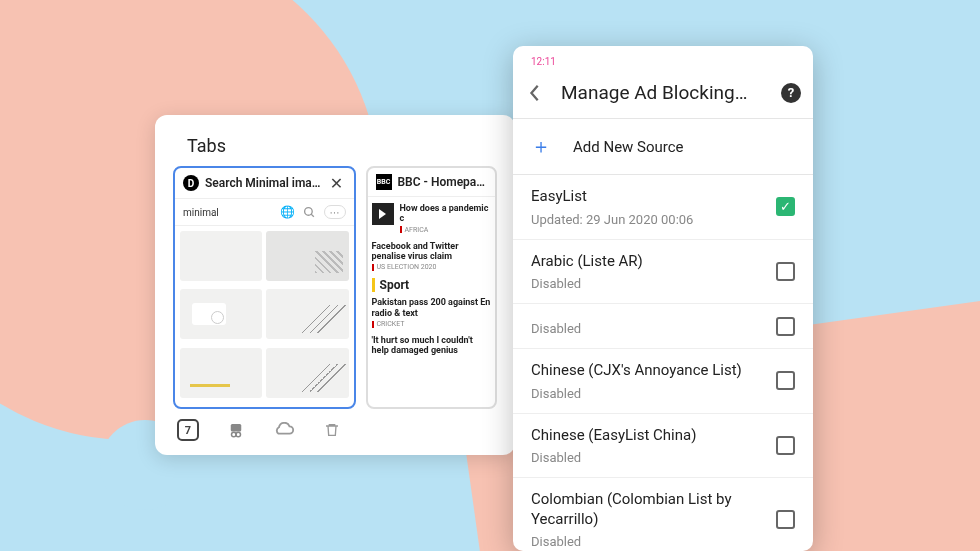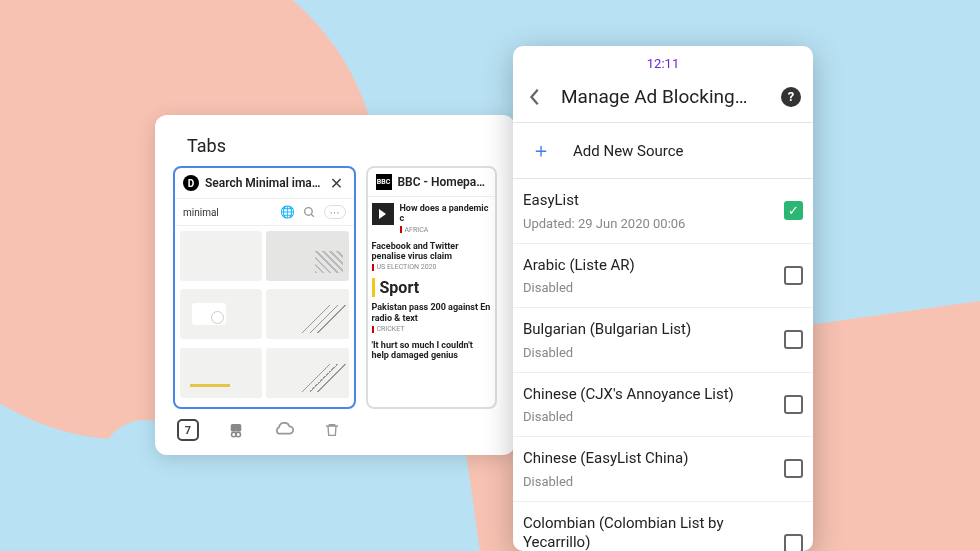--- a/index.html
+++ b/index.html
@@ -30,35 +30,35 @@
 .tab-gcell.yellow::after{content:'';position:absolute;left:10px;top:36px;width:40px;height:3px;background:#e6c64a}
 .tab-gcell.wire::after{content:'';position:absolute;right:2px;bottom:6px;width:48px;height:28px;background:linear-gradient(135deg,transparent 40%,#999 40%,#999 42%,transparent 42%,transparent 50%,#999 50%,#999 52%,transparent 52%,transparent 60%,#999 60%,#999 62%,transparent 62%)}
 .tab-body2{flex:1;padding:6px 4px;font-size:10px;overflow:hidden}
 .news-item{margin-bottom:7px}
 .news-row{display:flex;gap:6px;align-items:flex-start}
 .news-thumb{width:22px;height:22px;background:#222;flex-shrink:0;position:relative}
 .news-thumb::after{content:'';position:absolute;left:7px;top:6px;border-left:7px solid #fff;border-top:5px solid transparent;border-bottom:5px solid transparent}
 .news-h{font-weight:700;font-size:9px;color:#222;line-height:1.15}
 .news-cat{font-size:7px;color:#888;margin-top:2px}
 .news-cat::before{content:'';display:inline-block;width:2px;height:7px;background:#c00;margin-right:3px;vertical-align:middle}
-.news-sport{font-weight:700;font-size:16px;color:#222;border-left:3px solid #f5c518;padding-left:5px;margin:7px 0 5px}
+.news-sport{font-weight:700;font-size:12px;color:#222;border-left:3px solid #f5c518;padding-left:5px;margin:7px 0 5px}
 .tabs-bottom{display:flex;gap:26px;padding:10px 4px 0;align-items:center}
 .bticon{width:22px;height:22px;display:flex;align-items:center;justify-content:center;color:#555}
 .tab-count-box{border:2px solid #444;border-radius:5px;width:22px;height:22px;display:flex;align-items:center;justify-content:center;font-size:11px;font-weight:700;color:#444}
 .phone{position:absolute;left:513px;top:46px;width:300px;height:505px;background:#fff;border-radius:10px;box-shadow:0 6px 30px rgba(0,0,0,0.25);display:flex;flex-direction:column;overflow:hidden}
-.status-bar{display:flex;justify-content:center;padding:10px 18px 4px;font-size:13px;color:#6d28d9}
+.status-bar{display:flex;justify-content:flex-start;padding:10px 18px 4px;font-size:10px;color:#ec4899}
 .app-bar{display:flex;align-items:center;padding:10px 12px 14px;gap:16px}
 .back-btn{width:20px;height:20px;display:flex;align-items:center;justify-content:center;color:#555;font-size:18px}
 .app-title{flex:1;font-size:19px;color:#222;white-space:nowrap;overflow:hidden}
 .help-btn{width:20px;height:20px;border-radius:50%;background:#333;color:#fff;display:flex;align-items:center;justify-content:center;font-size:13px;font-weight:700}
 .add-row{display:flex;align-items:center;padding:14px 18px;gap:22px;border-top:1px solid #e5e5e5;border-bottom:1px solid #e5e5e5}
 .plus-icon{color:#3b7de8;font-size:20px;font-weight:300}
 .add-text{font-size:15px;color:#222}
 .list{flex:1;overflow:hidden}
-.list-item{display:flex;align-items:center;padding:12px 10px;border-bottom:1px solid #eee;gap:12px}
+.list-item{display:flex;align-items:center;padding:12px 18px;border-bottom:1px solid #eee;gap:12px}
 .list-text{flex:1}
 .list-title{font-size:15px;color:#222;line-height:1.3}
 .list-sub{font-size:13px;color:#888;margin-top:5px}
 .checkbox{width:19px;height:19px;border:2px solid #666;border-radius:3px;flex-shrink:0}
 .checkbox.checked{background:#2bb673;border-color:#2bb673;display:flex;align-items:center;justify-content:center;color:#fff;font-size:13px}
 </style>
 </head>
 <body>
 
 <div class="bg-circle1"></div>
@@ -173,21 +173,20 @@
       </div>
       <div class="list-item">
         <div class="list-text">
           <div class="list-title">Arabic (Liste AR)</div>
           <div class="list-sub">Disabled</div>
         </div>
         <div class="checkbox"></div>
       </div>
       <div class="list-item">
         <div class="list-text">
-          <div class="list-title">Bulgarian (Bulgarian List)</div>
           <div class="list-sub">Disabled</div>
         </div>
         <div class="checkbox"></div>
       </div>
       <div class="list-item">
         <div class="list-text">
           <div class="list-title">Chinese (CJX's Annoyance List)</div>
           <div class="list-sub">Disabled</div>
         </div>
         <div class="checkbox"></div>

